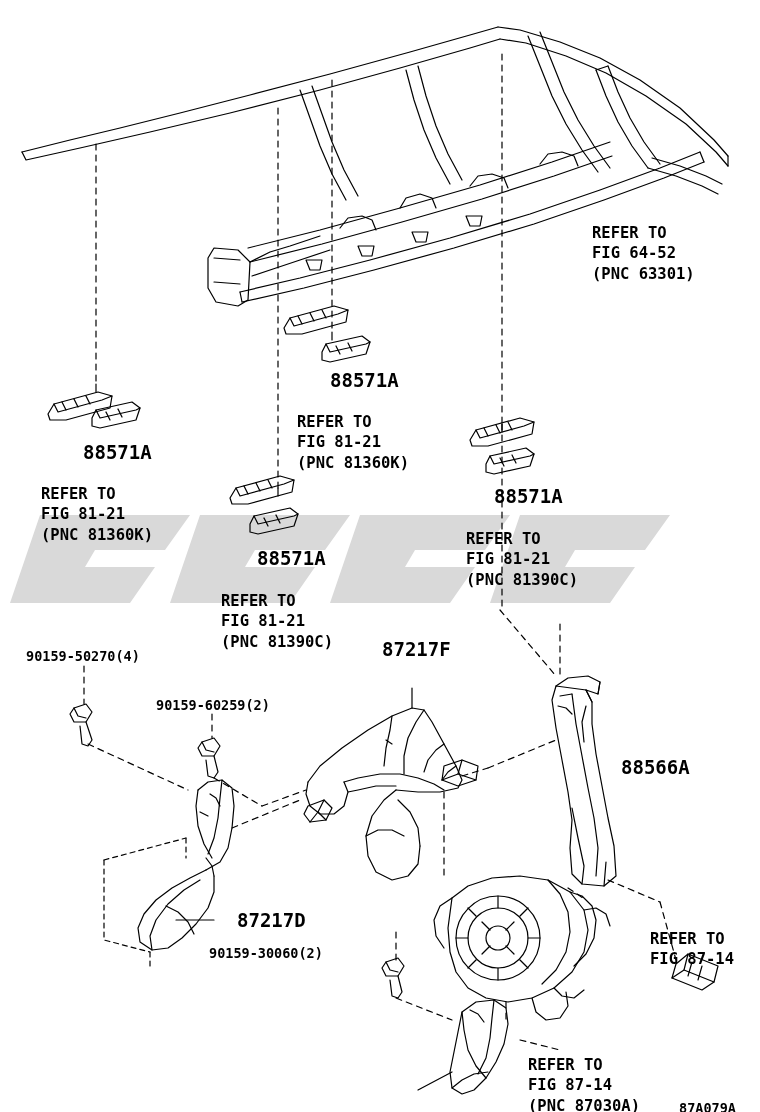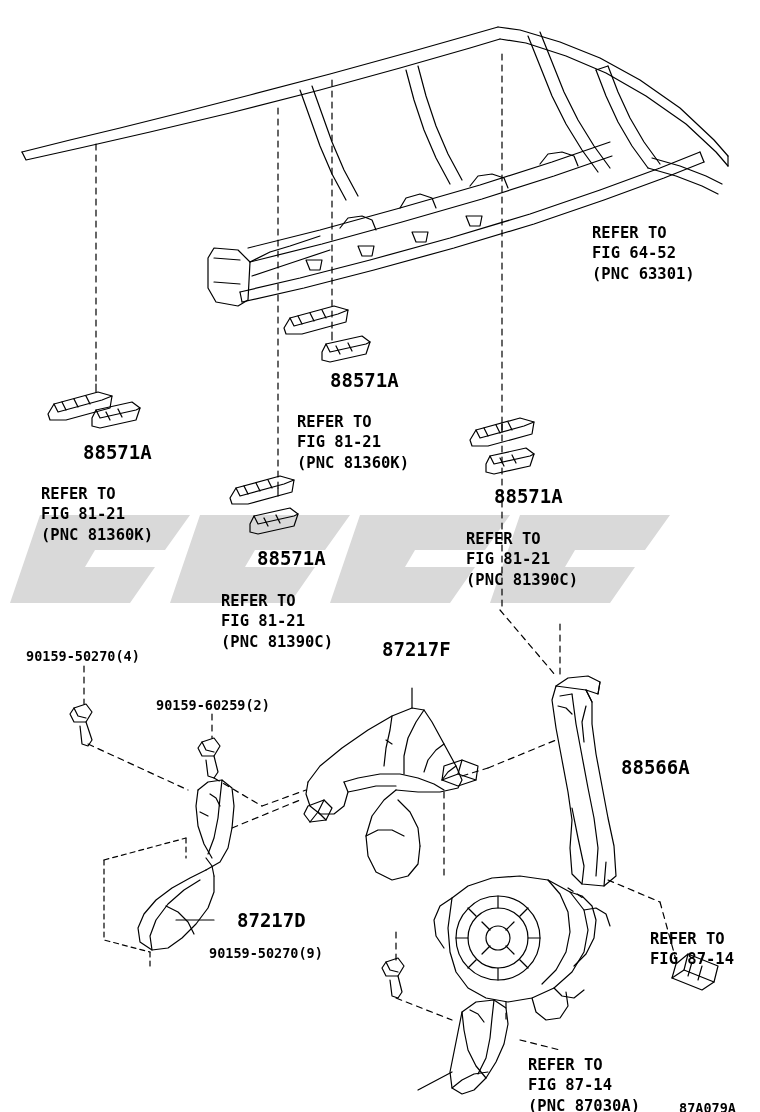--- a/index.html
+++ b/index.html
@@ -314,21 +314,21 @@
 (PNC 81390C)</div>
   <div class="label part" style="left:494px; top:484px;">88571A</div>
   <div class="label ref" style="left:466px; top:529px;">REFER TO
 FIG 81-21
 (PNC 81390C)</div>
   <div class="label code" style="left:26px; top:648px;">90159-50270(4)</div>
   <div class="label code" style="left:156px; top:697px;">90159-60259(2)</div>
   <div class="label part" style="left:382px; top:637px;">87217F</div>
   <div class="label part" style="left:621px; top:755px;">88566A</div>
   <div class="label part" style="left:229px; top:908px;margin-left:8px;">87217D</div>
-  <div class="label code" style="left:209px; top:945px;">90159-50270(9)</div>
+  <div class="label code" style="left:209px; top:945px;">90159-30060(2)</div>
   <div class="label ref" style="left:650px; top:929px;">REFER TO
 FIG 87-14</div>
   <div class="label part" style="left:364px; top:1143px;margin-left:9px;">87217E</div>
   <div class="label ref" style="left:528px; top:1055px;">REFER TO
 FIG 87-14
 (PNC 87030A)</div>
   <div class="label code" style="left:679px; top:1100px;">87A079A</div>
 
 </div>
 

